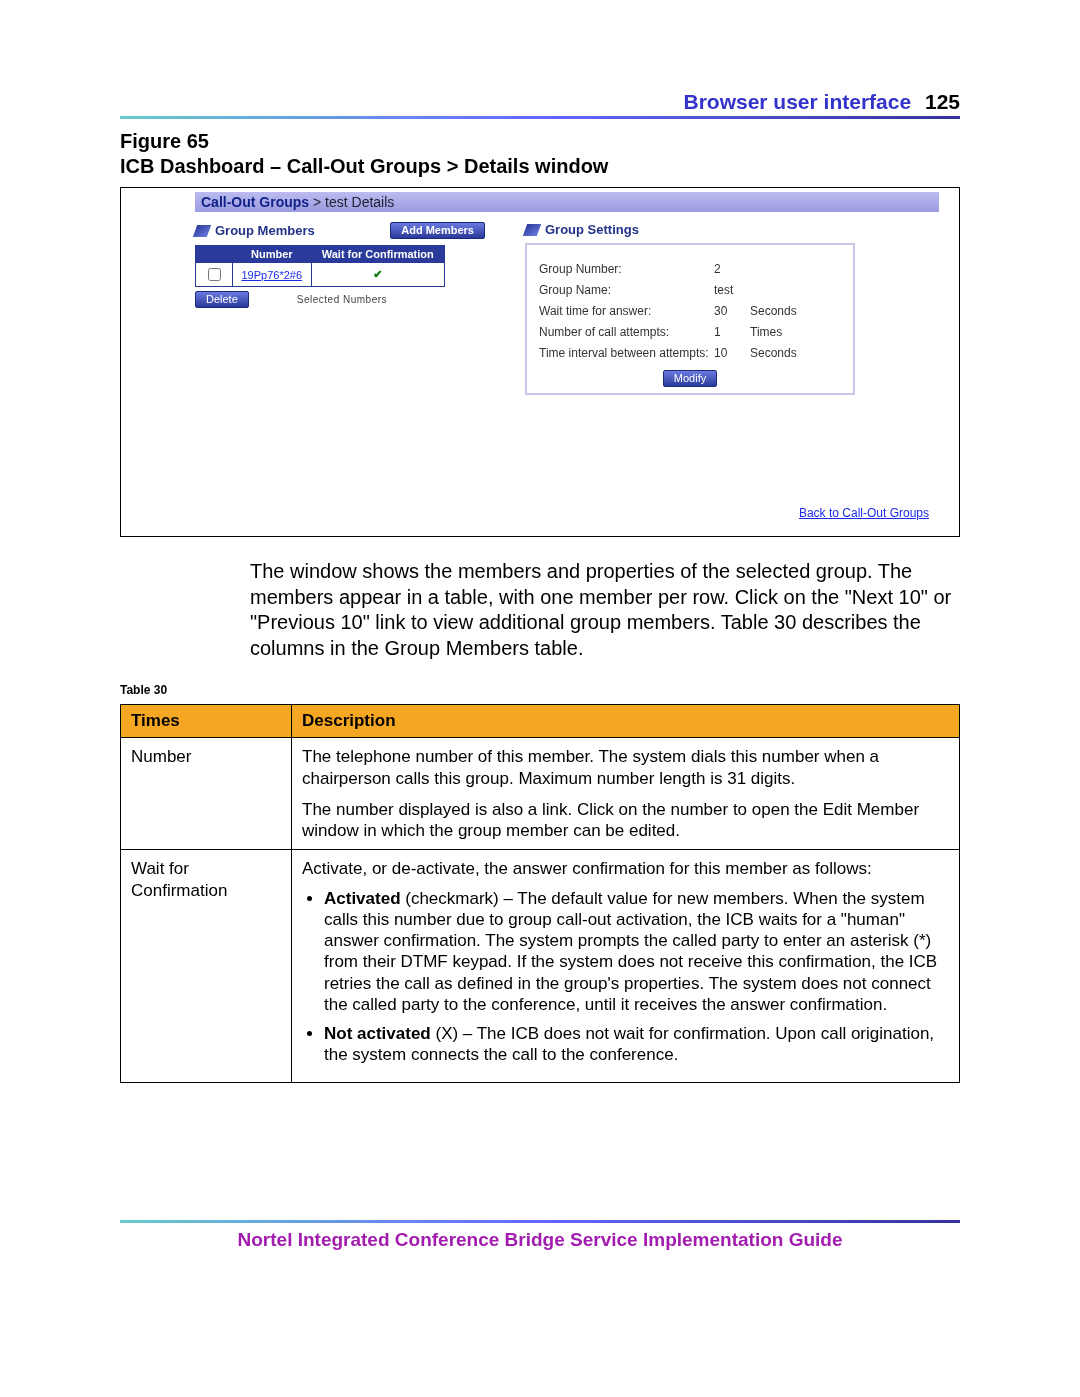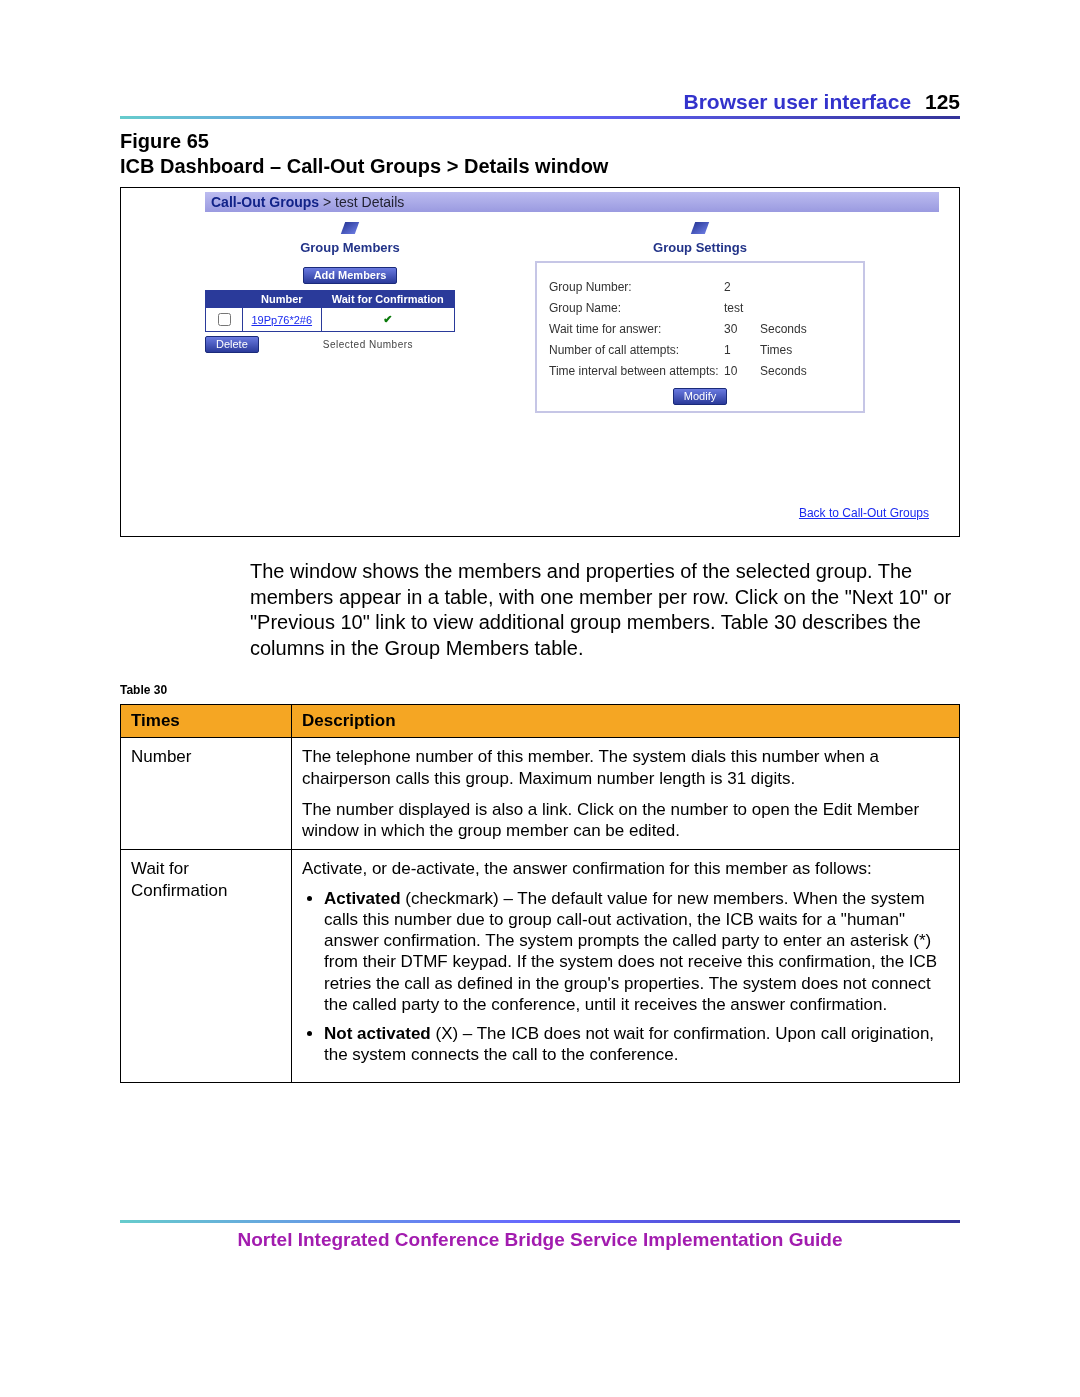--- a/index.html
+++ b/index.html
@@ -42,37 +42,36 @@
     width: 100%;
     height: 350px;
     box-sizing: border-box;
     position: relative;
     background: #fff;
     font-size: 12px;
     color: #444;
   }
   .shot-inner {
     position: absolute;
-    left: 84px; right: 20px; top: 4px;
+    left: 74px; right: 20px; top: 4px;
   }
   .bc-bar {
     background: linear-gradient(to bottom, #bcbcf0, #9a9ae0);
     padding: 2px 6px;
     font-size: 14px;
     color: #223;
   }
   .bc-strong { font-weight: bold; color: #112288; }
   .panels { display: flex; gap: 40px; margin-top: 10px; }
   .panel-left  { width: 290px; }
   .panel-right { width: 330px; }
   .section-head {
     display: flex; align-items: center; gap: 6px;
     font-weight: bold; color: #223388; font-size: 13px;
     margin-bottom: 6px;
-    flex-direction: column;
   }
   .blue-flag {
     width: 14px; height: 12px;
     background: linear-gradient(135deg, #2a3a9a, #6a7ae0);
     transform: skewX(-20deg);
   }
   .btn {
     display: inline-block;
     background: linear-gradient(to bottom, #6a7ae0, #2a3a9a);
     color: #fff;
@@ -92,21 +91,21 @@
     background: #2a3a9a; color: #fff; font-size: 11px; font-weight: bold;
     padding: 2px 6px; border: 1px solid #2a3a9a;
   }
   .members-table td {
     border: 1px solid #2a3a9a; padding: 2px 6px; font-size: 11px;
     text-align: center;
   }
   .members-table td.chk { width: 24px; }
   .num-link { color: #1a2aee; text-decoration: underline; }
   .check { color: #0a7a0a; font-weight: bold; }
-  .del-row { margin-top: 4px; display: flex; align-items: center; gap: 36px; }
+  .del-row { margin-top: 4px; display: flex; align-items: center; gap: 20px; }
   .sel-label { font-size: 10px; color: #444; letter-spacing: 0.5px; margin-left: 28px; }
 
   .settings-box {
     border: 2px solid #c6c6e6;
     padding: 10px 12px 6px 12px;
     font-size: 12px;
     color: #333;
   }
   .settings-row { display: flex; margin: 7px 0; }
   .settings-row .k { flex: 0 0 175px; }

